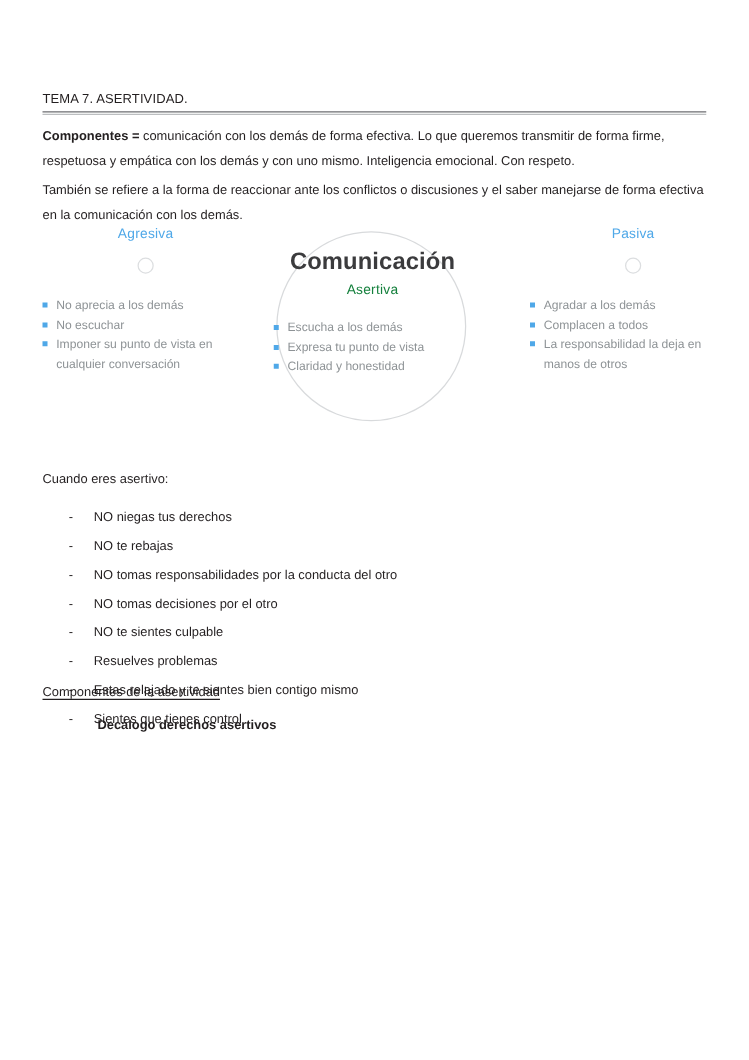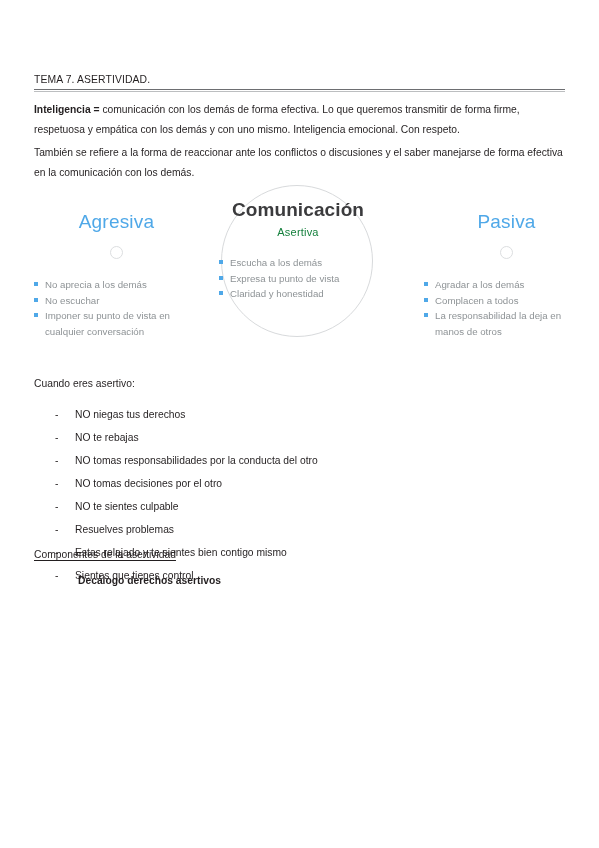--- a/index.html
+++ b/index.html
@@ -92,24 +92,23 @@
   .col {
     position: absolute;
     top: 0;
   }
   .col-left  { left: 34px;  width: 165px; }
   .col-mid   { left: 212px; width: 172px; }
   .col-right { left: 424px; width: 165px; }
 
   .col-head {
     text-align: center;
-    font-size: 19px;
+    font-size: 11px;
     color: #4fa8e8;
     letter-spacing: 0.2px;
-    margin-top: 30px;
   }
   .col-mid .head-main {
     text-align: center;
     font-size: 19px;
     font-weight: bold;
     color: #3b3b3d;
     margin-top: 18px;
     letter-spacing: 0.1px;
   }
   .col-mid .head-sub {
@@ -212,21 +211,21 @@
 <body>
 
 <div class="page">
 
   <div class="doc-title">TEMA 7. ASERTIVIDAD.</div>
   <div class="title-rule">
     <div class="line-a"></div>
     <div class="line-b"></div>
   </div>
 
-  <div class="para para-1"><b>Inteligencia =</b><span> comunicación con los demás de forma efectiva. Lo que queremos transmitir de forma firme, respetuosa y empática con los demás y con uno mismo. Inteligencia emocional. Con respeto.</span></div>
+  <div class="para para-1"><b>Componentes =</b><span> comunicación con los demás de forma efectiva. Lo que queremos transmitir de forma firme, respetuosa y empática con los demás y con uno mismo. Inteligencia emocional. Con respeto.</span></div>
 
   <div class="para para-2">También se refiere a la forma de reaccionar ante los conflictos o discusiones y el saber manejarse de forma efectiva en la comunicación con los demás.</div>
 
   <div class="diagram">
 
     <div class="circle-outline"></div>
 
     <div class="col col-left">
       <div class="col-head">Agresiva</div>
       <div class="ring"></div>

